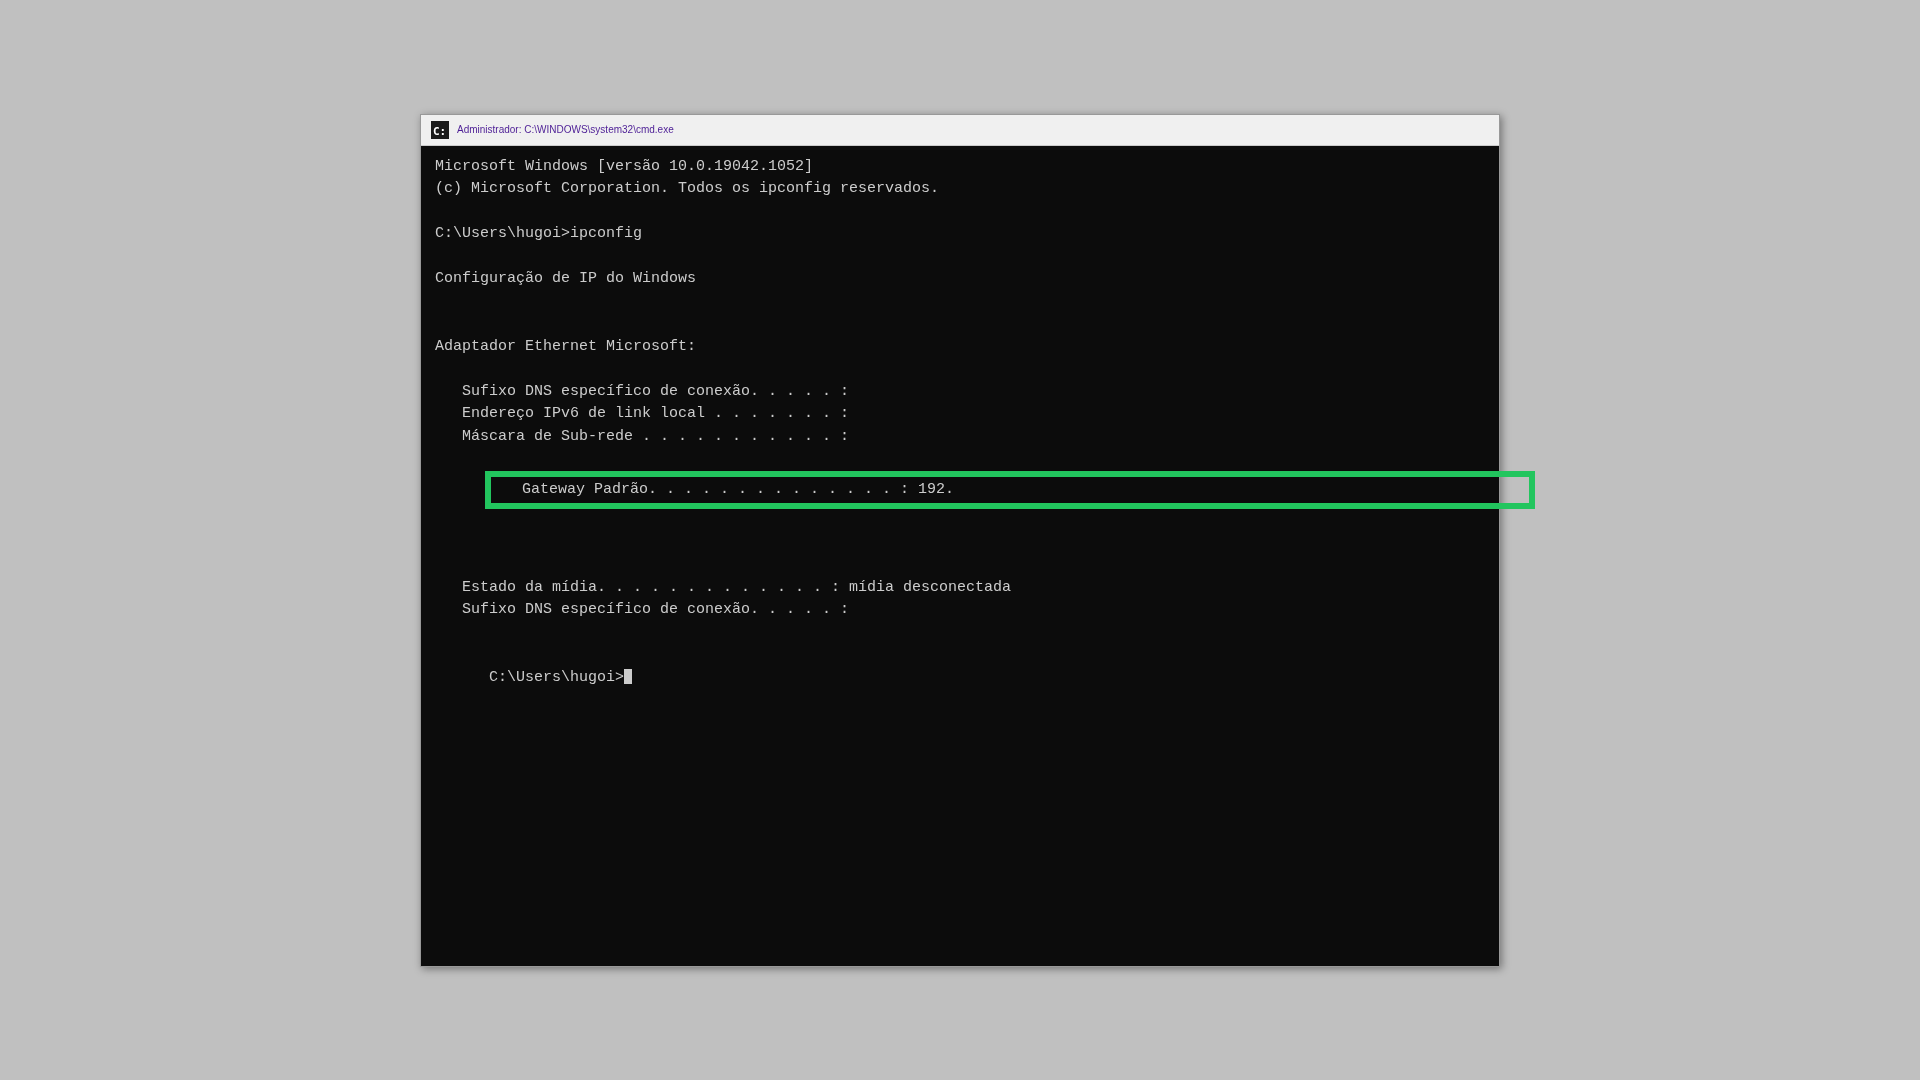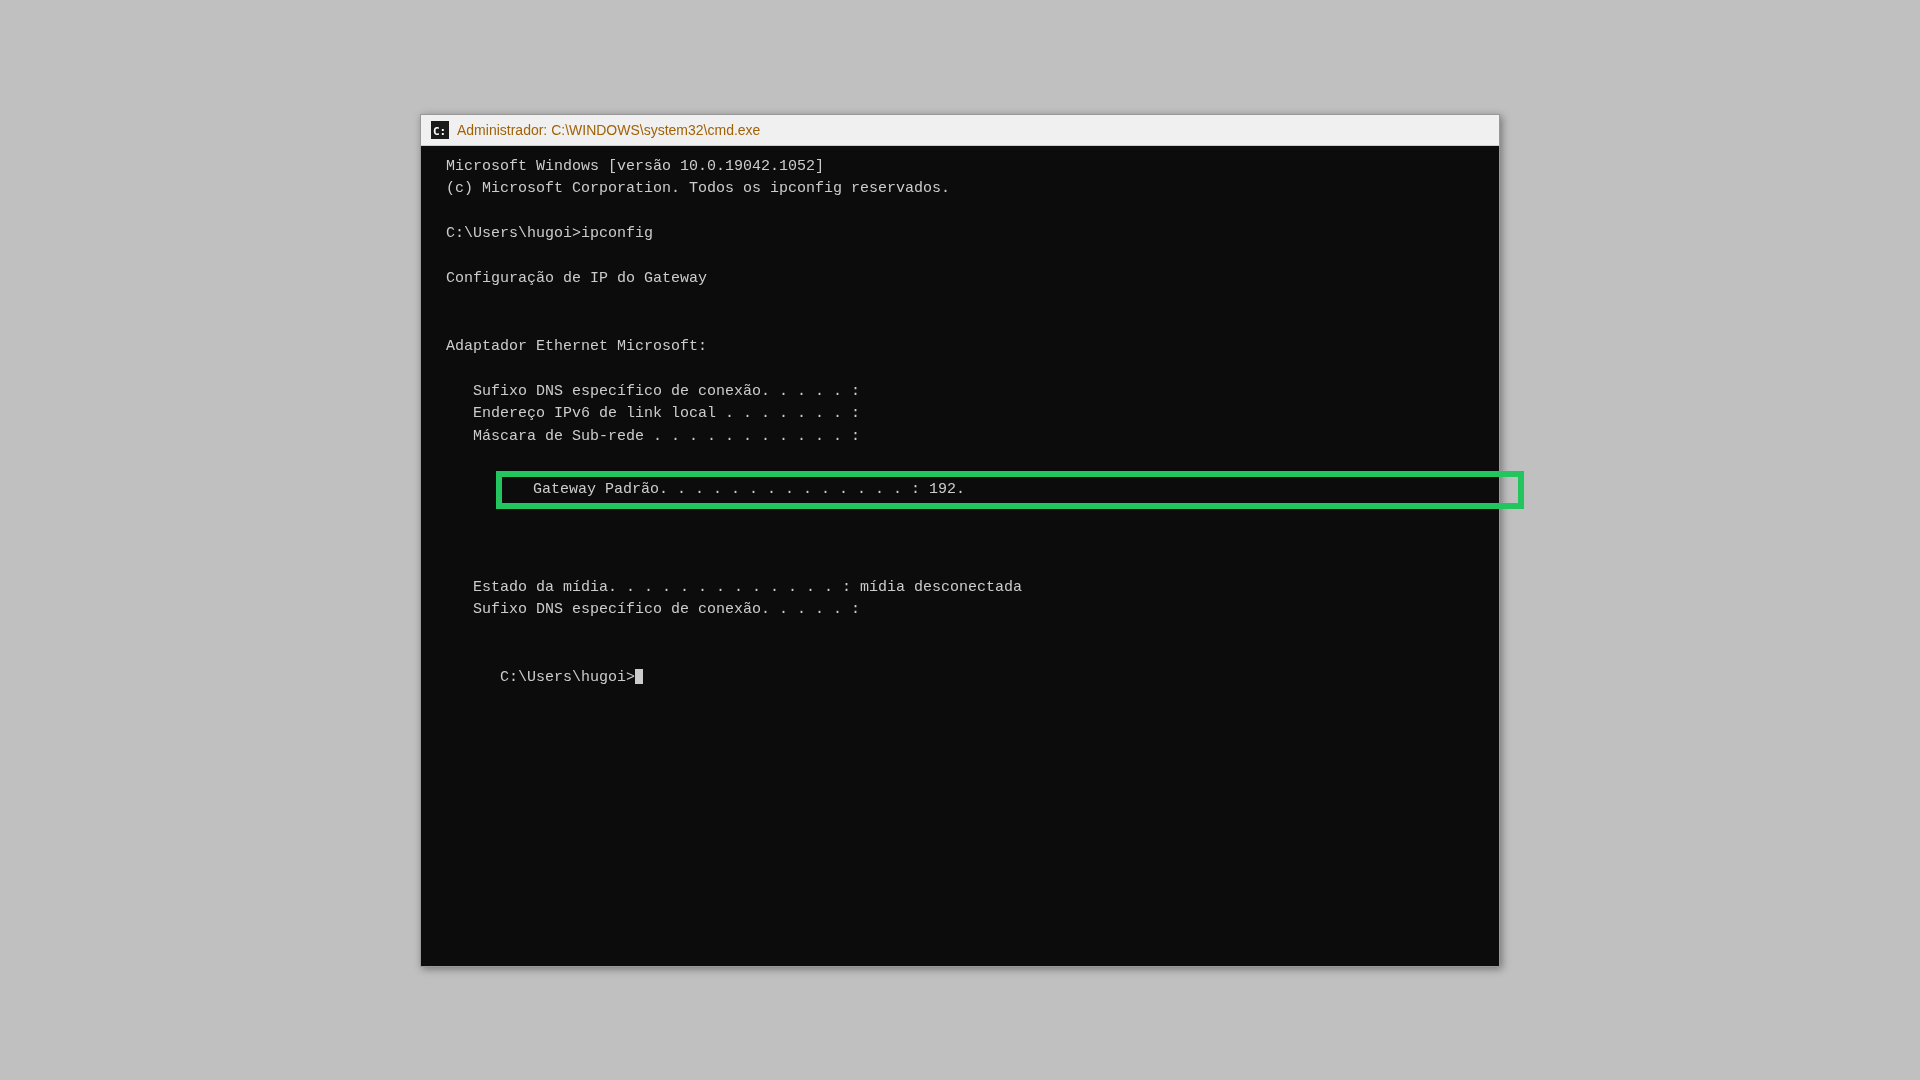--- a/index.html
+++ b/index.html
@@ -42,28 +42,28 @@
       justify-content: center;
       flex-shrink: 0;
     }
 
     .title-bar-icon svg {
       width: 18px;
       height: 18px;
     }
 
     .title-bar-text {
-      font-size: 14px;
-      color: #a16207;
+      font-size: 10px;
+      color: #4c1d95;
       font-family: 'Segoe UI', Arial, sans-serif;
     }
 
     .terminal-body {
       background: #0c0c0c;
-      padding: 10px 25px;
+      padding: 10px 14px;
       min-height: 820px;
       font-family: 'Courier New', Consolas, monospace;
       font-size: 15px;
       color: #cccccc;
       line-height: 1.5;
       position: relative;
     }
 
     .terminal-line {
       white-space: pre;
@@ -110,21 +110,21 @@
     </div>
     <span class="title-bar-text">Administrador: C:\WINDOWS\system32\cmd.exe</span>
   </div>
 
   <div class="terminal-body">
     <span class="terminal-line">Microsoft Windows [versão 10.0.19042.1052]</span>
     <span class="terminal-line">(c) Microsoft Corporation. Todos os ipconfig reservados.</span>
     <span class="terminal-line empty">&nbsp;</span>
     <span class="terminal-line">C:\Users\hugoi&gt;ipconfig</span>
     <span class="terminal-line empty">&nbsp;</span>
-    <span class="terminal-line">Configuração de IP do Gateway</span>
+    <span class="terminal-line">Configuração de IP do Windows</span>
     <span class="terminal-line empty">&nbsp;</span>
     <span class="terminal-line empty">&nbsp;</span>
     <span class="terminal-line">Adaptador Ethernet Microsoft:</span>
     <span class="terminal-line empty">&nbsp;</span>
     <span class="terminal-line">   Sufixo DNS específico de conexão. . . . . :</span>
     <span class="terminal-line">   Endereço IPv6 de link local . . . . . . . :</span>
     <span class="terminal-line">   Máscara de Sub-rede . . . . . . . . . . . :</span>
     <span class="terminal-line">
       <span class="highlighted-row">   Gateway Padrão. . . . . . . . . . . . . . : 192.</span>
     </span>

